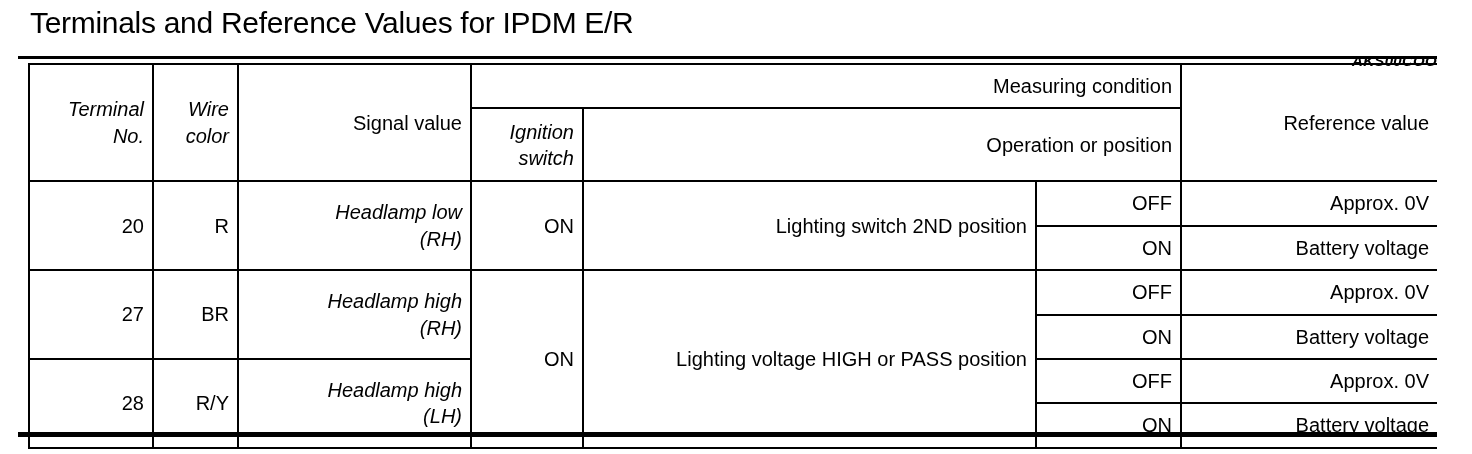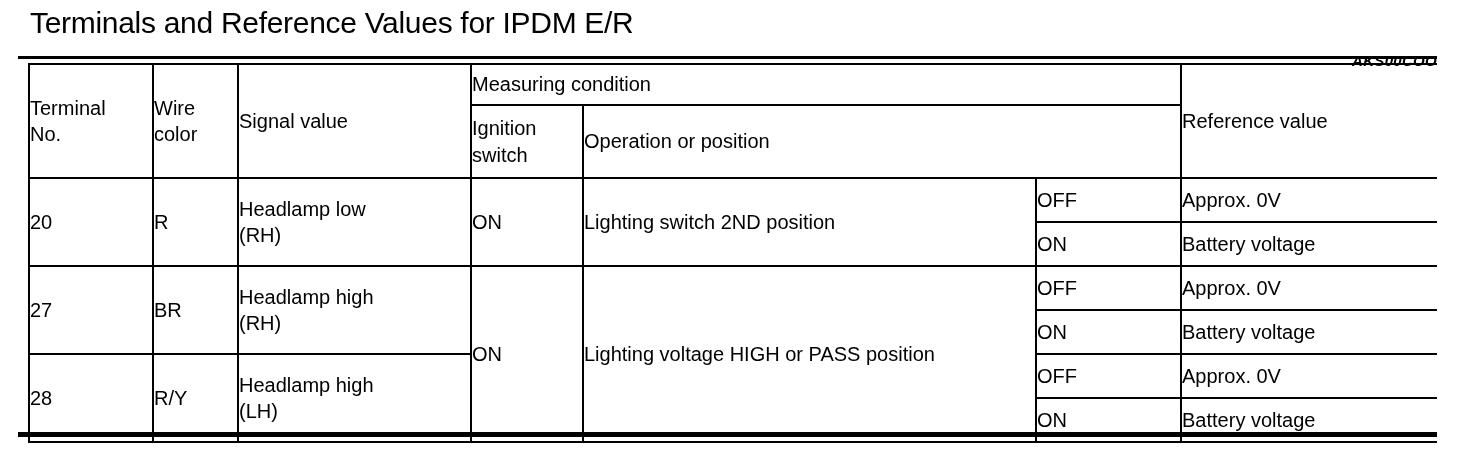--- a/index.html
+++ b/index.html
@@ -28,25 +28,25 @@
     position:absolute; left:18px; top:432px; width:1419px; height:5px;
     background:#000; z-index:5;
   }
   table.ref-table {
     position:absolute; left:28px; top:63px;
     width:1408px; border-collapse:collapse; table-layout:fixed;
     font-size:20px; line-height:1.32;
   }
   .ref-table th, .ref-table td {
     border:2px solid #000;
-    padding:0; text-align:left; vertical-align:middle;
+    padding:8px; text-align:right; vertical-align:middle;
     font-weight:normal; overflow:hidden;
   }
   .ref-table .no-right { border-right:none; }
-  .pre { white-space:pre-line; }
+  .pre { white-space:pre-line;font-style:italic; }
   .left { text-align:left; padding-left:15px; padding-right:8px; }
   tr.hr1 { height:41px; }
   tr.hr2 { height:73px; }
   tr.sub { height:44px; }
 </style>
 </head>
 <body>
 
 <div class="page-title">Terminals and Reference Values for IPDM E/R</div>
 <div class="doc-code">AKS00COO</div>

